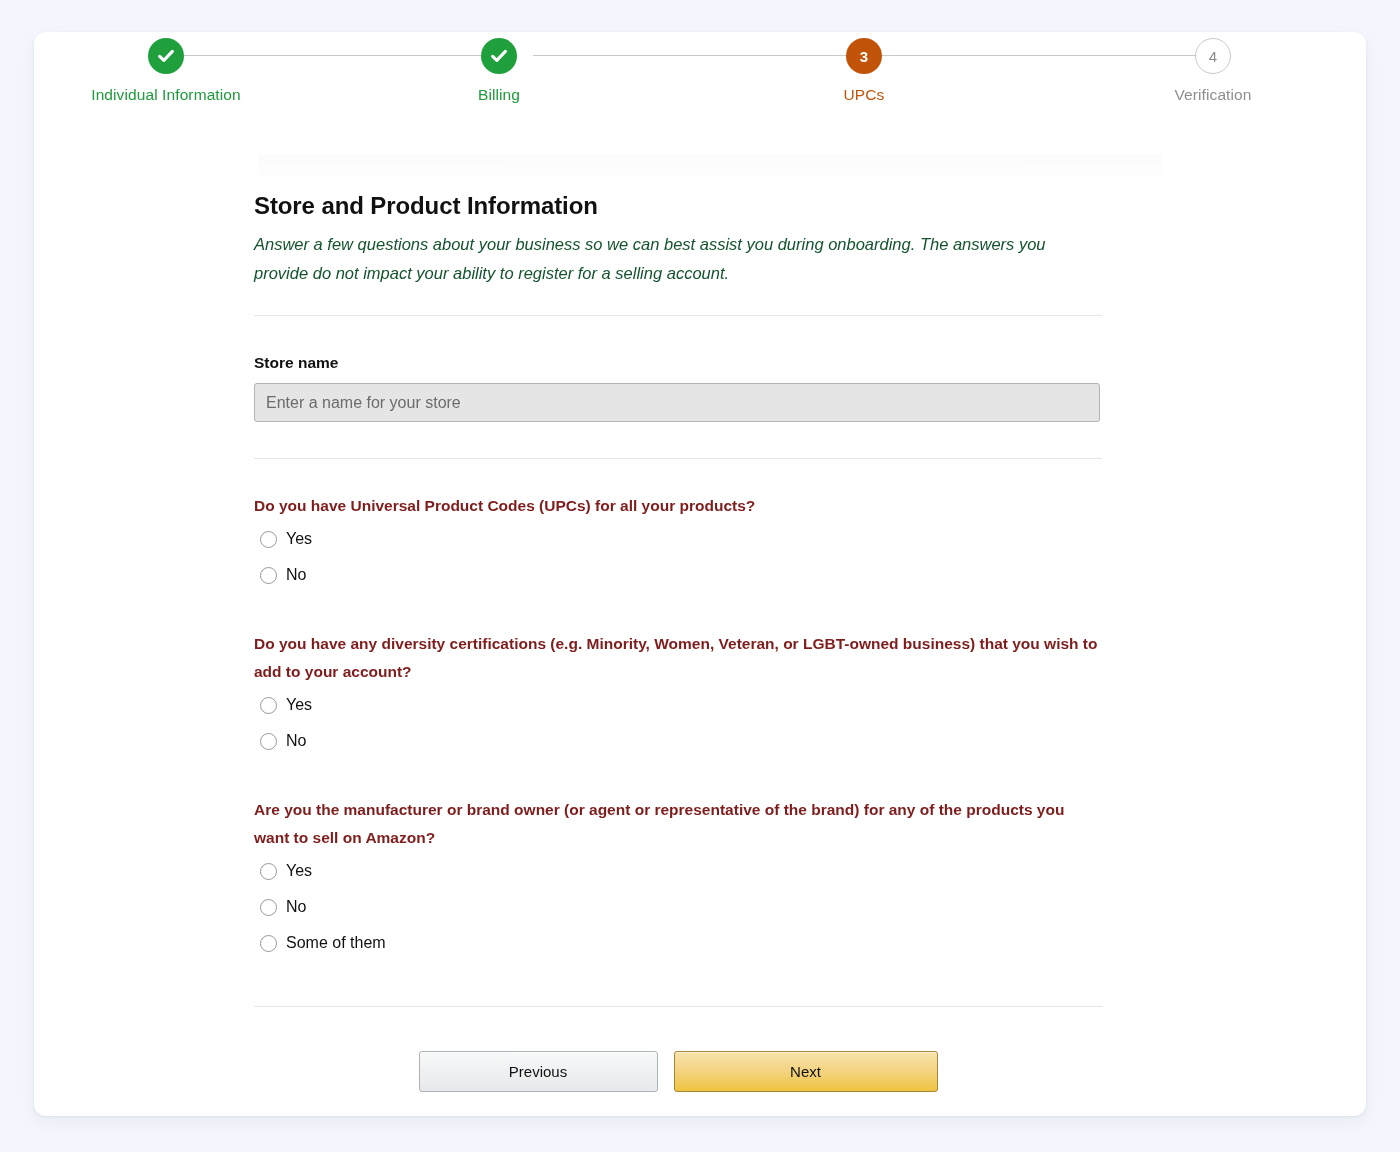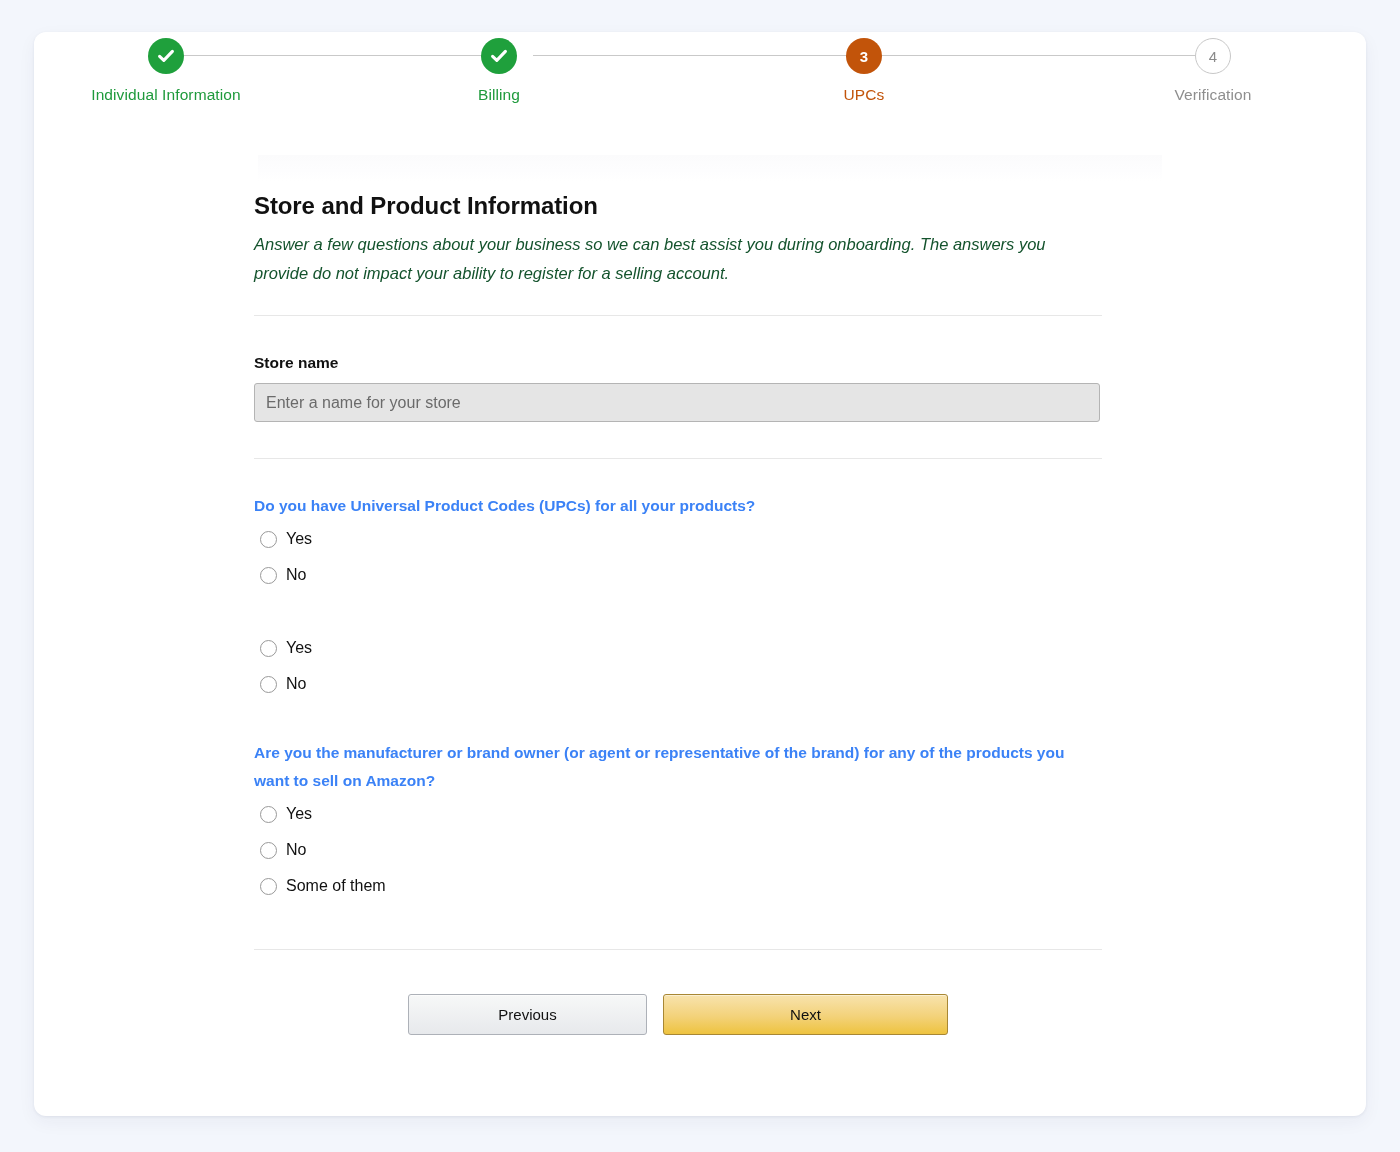--- a/index.html
+++ b/index.html
@@ -170,21 +170,21 @@
   .text-input::placeholder { color: #6b6b6b; }
 
   .divider-after-input { margin-top: 36px; }
 
   .question-group { margin-top: 37px; }
   .question-group.first { margin-top: 33px; }
 
   .question-text {
     font-size: 15.5px;
     font-weight: bold;
-    color: #3b82f6;
+    color: #7f1d1d;
     line-height: 28px;
     margin: 0 0 1px 0;
     max-width: 845px;
   }
 
   .radio-row {
     display: flex;
     align-items: center;
     height: 36px;
     cursor: pointer;
@@ -229,21 +229,21 @@
     justify-content: center;
     padding: 0;
   }
   .btn-previous {
     width: 239px;
     background: linear-gradient(180deg, #f7f8f8 0%, #e7e9ec 100%);
     border: 1px solid #adb1b8;
     box-shadow: 0 1px 0 rgba(255,255,255,0.6) inset;
   }
   .btn-next {
-    width: 285px;
+    width: 264px;
     background: linear-gradient(180deg, #f8e3ad 0%, #f3d27a 55%, #eec33f 100%);
     border: 1px solid #a88734;
     box-shadow: 0 1px 0 rgba(255,255,255,0.45) inset;
   }
 </style>
 </head>
 <body>
 
 <div class="page">
   <div class="card">
@@ -304,20 +304,21 @@
           <span class="radio-mark"></span>
           <span class="radio-label">Yes</span>
         </div>
         <div class="radio-row">
           <span class="radio-mark"></span>
           <span class="radio-label">No</span>
         </div>
       </div>
 
       <div class="question-group">
+        <div class="question-text">Do you have any diversity certifications (e.g. Minority, Women, Veteran, or LGBT-owned business) that you wish to add to your account?</div>
         <div class="radio-row">
           <span class="radio-mark"></span>
           <span class="radio-label">Yes</span>
         </div>
         <div class="radio-row">
           <span class="radio-mark"></span>
           <span class="radio-label">No</span>
         </div>
       </div>
 

